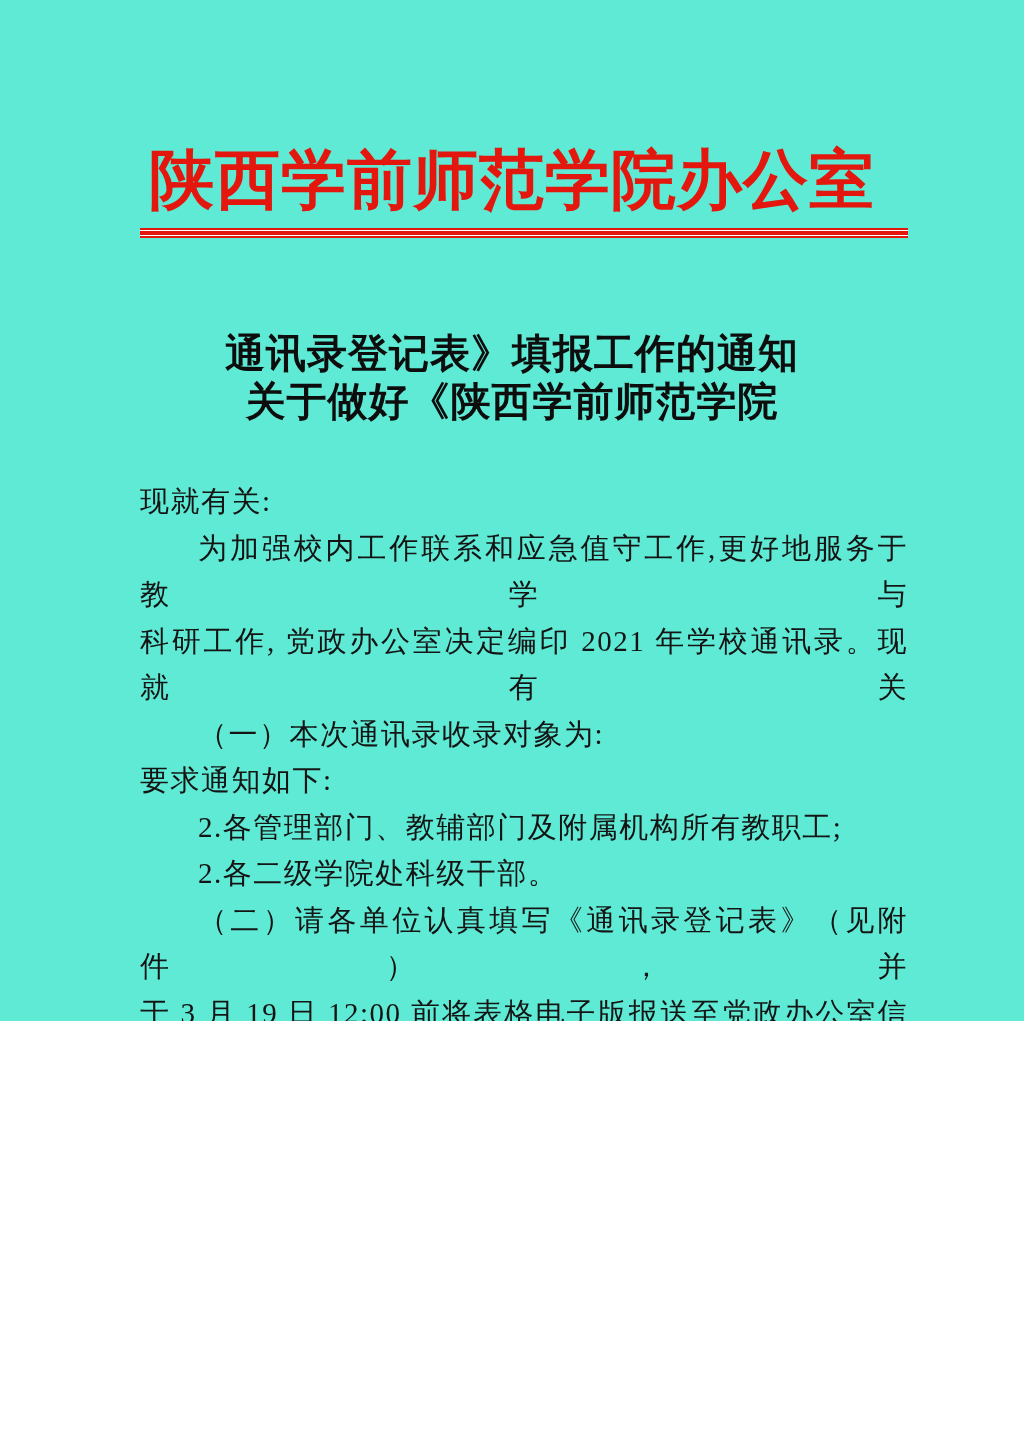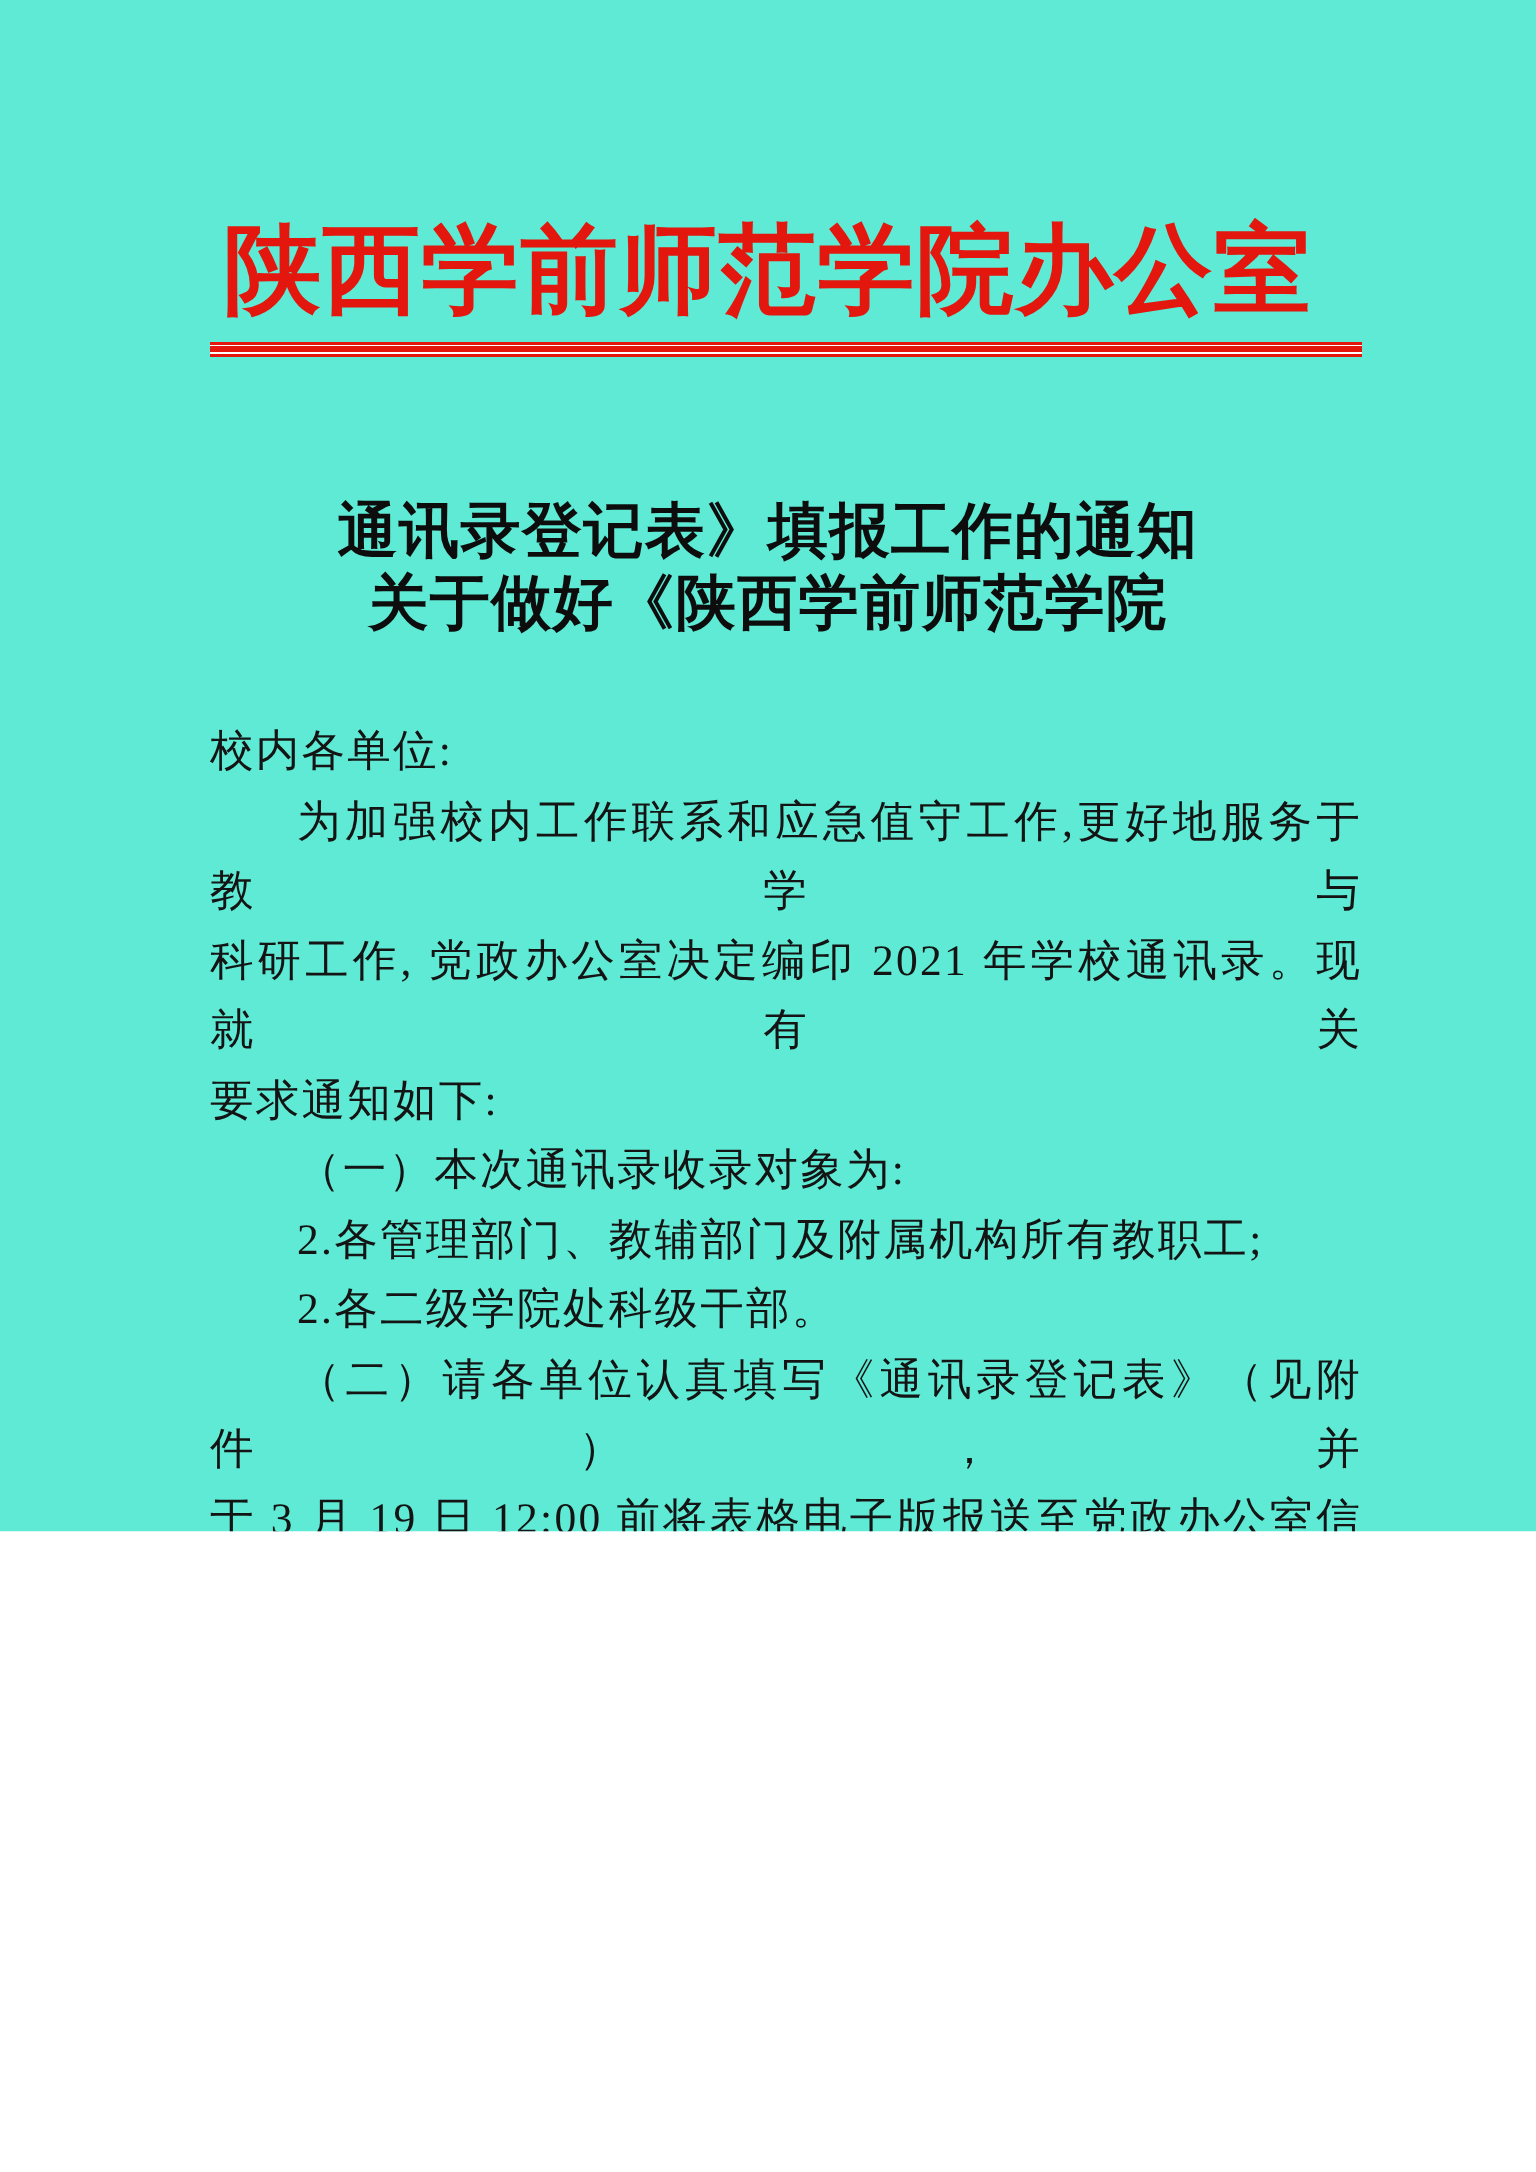--- a/index.html
+++ b/index.html
@@ -131,25 +131,25 @@
 
   <div class="letterhead-title">陕西学前师范学院办公室</div>
   <div class="letterhead-rule"></div>
 
   <div class="doc-title">
     <div>通讯录登记表》填报工作的通知</div>
     <div>关于做好《陕西学前师范学院</div>
   </div>
 
   <div class="doc-body">
-    <div class="line">校内各单位:</div>
+    <div class="line">现就有关:</div>
     <div class="line indent fill">为加强校内工作联系和应急值守工作,更好地服务于教学与</div>
     <div class="line fill">科研工作, 党政办公室决定编印 2021 年学校通讯录。现就有关</div>
+    <div class="line indent">（一）本次通讯录收录对象为:</div>
     <div class="line">要求通知如下:</div>
-    <div class="line indent">（一）本次通讯录收录对象为:</div>
     <div class="line indent">2.各管理部门、教辅部门及附属机构所有教职工;</div>
     <div class="line indent">2.各二级学院处科级干部。</div>
     <div class="line indent fill">（二）请各单位认真填写《通讯录登记表》（见附件），并</div>
     <div class="line fill">于 3 月 19 日 12:00 前将表格电子版报送至党政办公室信息科邮</div>
     <div class="line indent">（三）各单位报送的通讯录应填写准确、规范、完整。</div>
   </div>
 
   <div class="contact-line">
     <span class="lead">联系人:</span>
     <span>雷田甜</span>

